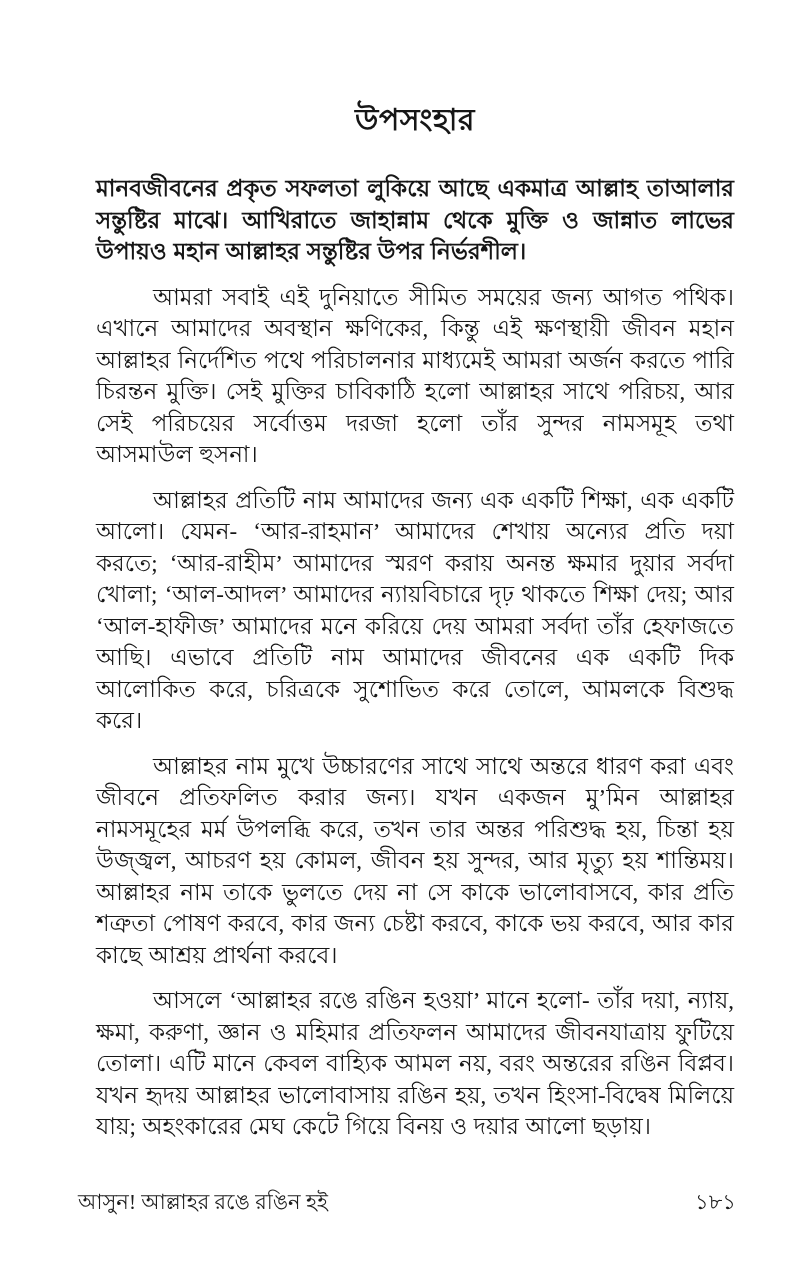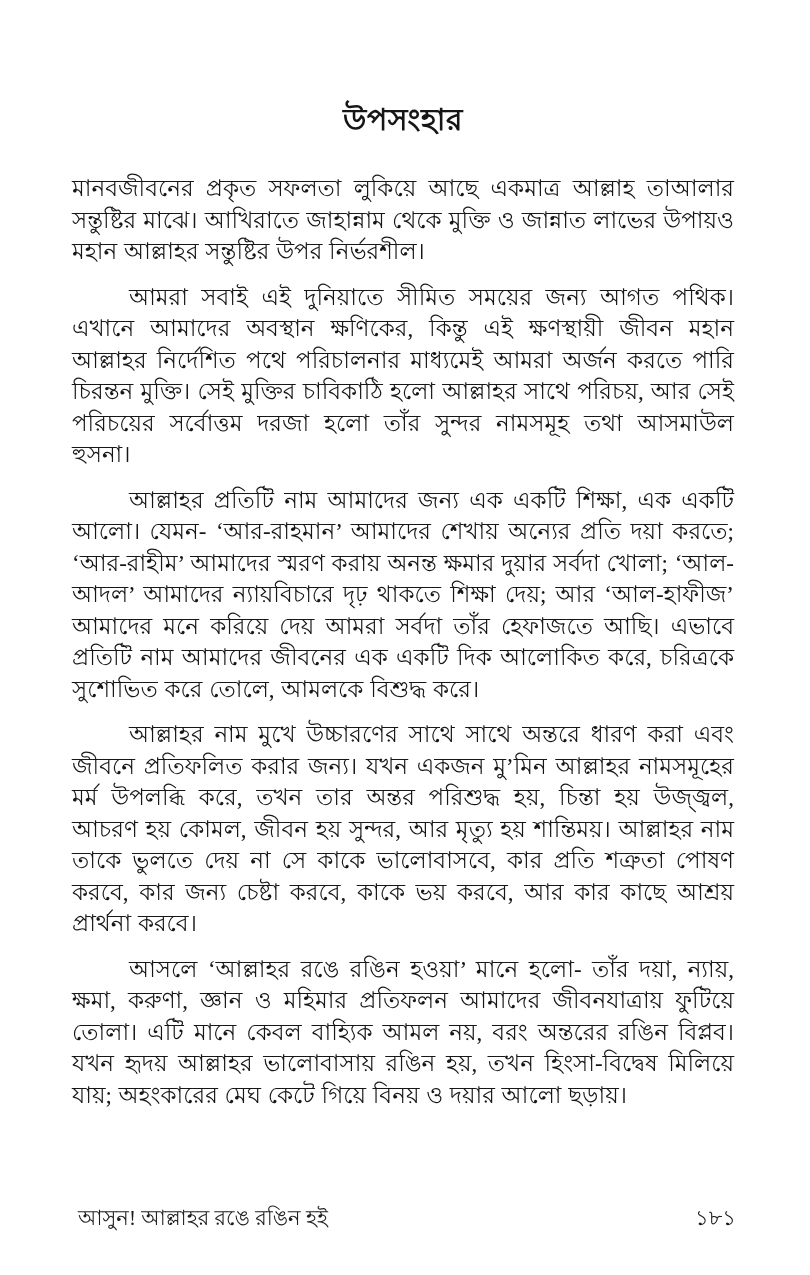--- a/index.html
+++ b/index.html
@@ -11,54 +11,54 @@
     position: relative;
     width: 810px;
     height: 1275px;
     background: #ffffff;
     color: #161616;
     font-family: "Liberation Serif", "DejaVu Serif", serif;
     overflow: hidden;
     box-sizing: border-box;
   }
   .content {
-    padding: 96px 76px 0 72px;
+    padding: 96px 76px 0 96px;
   }
   .page-title {
     font-size: 30px;
     font-weight: 700;
     text-align: center;
     margin: 0 0 26px 0;
     letter-spacing: 0.5px;
   }
   .body-text p {
     font-size: 23px;
     line-height: 31.5px;
     text-align: justify;
     margin: 0 0 14px 0;
     text-indent: 57px;
     word-spacing: 1px;
   }
   .body-text p:first-child {
     text-indent: 0;
+    font-weight: bold;
   }
   .footer {
     position: absolute;
     left: 78px;
     right: 74px;
     top: 1186px;
     display: flex;
     justify-content: space-between;
     align-items: baseline;
     font-size: 21px;
     color: #1c1c1c;
   }
   .footer .book-title {
     text-align: left;
-    margin-top: 16px;
   }
   .footer .page-number {
     text-align: left;
   }
 </style>
 </head>
 <body>
 
 <div class="page">
   <div class="content">

